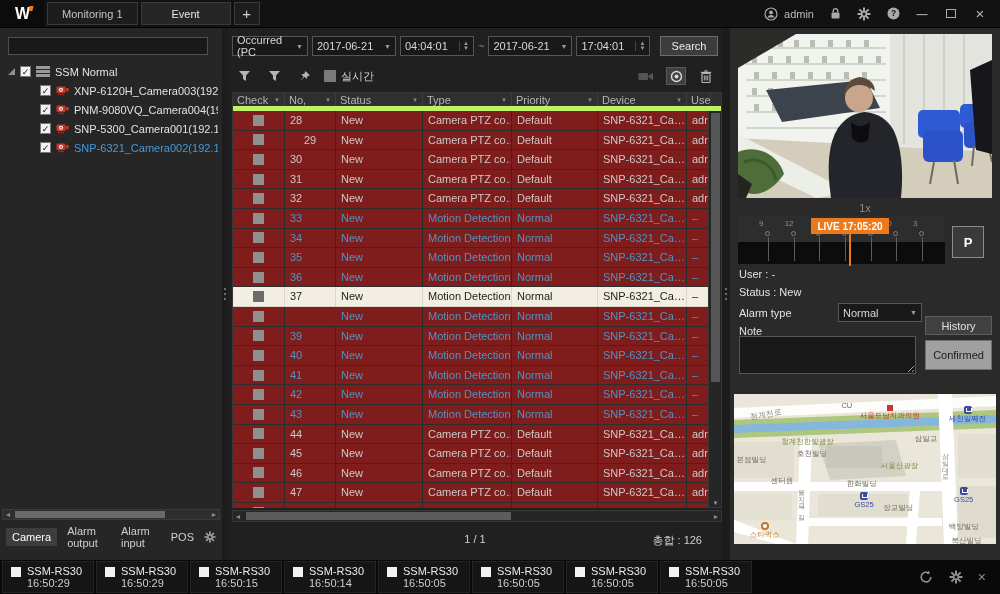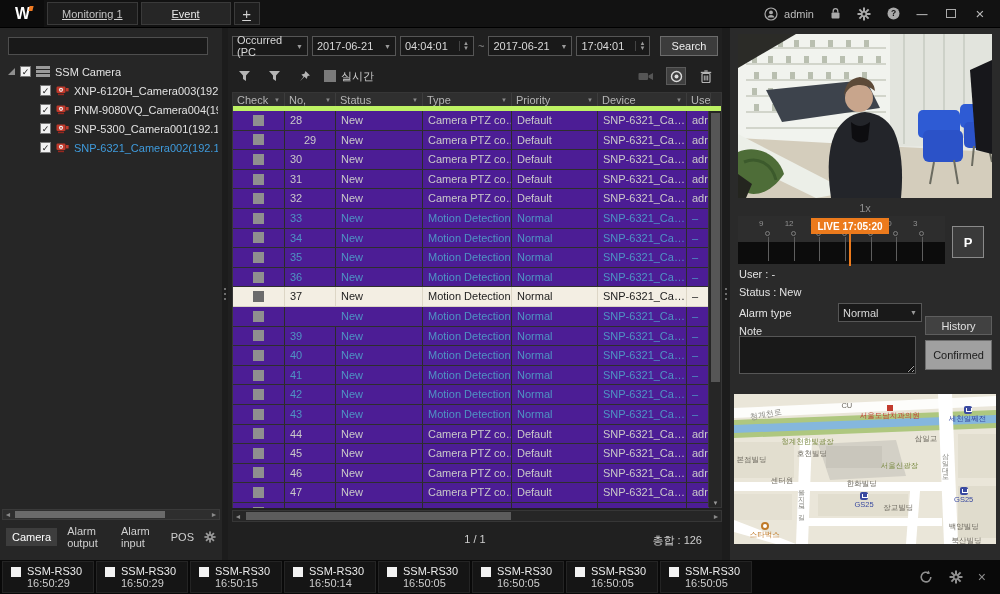--- a/index.html
+++ b/index.html
@@ -6,21 +6,21 @@
   *{box-sizing:border-box;}
   #root{position:relative;width:1000px;height:594px;background:#1c1c1c;overflow:hidden;
         font-family:"Liberation Sans",sans-serif;font-size:11px;color:#d6d6d6;}
 
   
   .titlebar{position:absolute;top:0;left:0;width:1000px;height:28px;background:#121212;
             border-bottom:1px solid #000;display:flex;align-items:stretch;}
   .logo{width:44px;display:flex;align-items:center;justify-content:center;background:#0c0c0c;position:relative;}
   .logo .w{font-weight:bold;font-size:16px;color:#fff;letter-spacing:-1px;}
   .logo .dot{position:absolute;top:6px;right:11px;width:4px;height:5px;background:#f07a21;transform:skewX(-14deg);}
-  #tb-tabs{display:flex;align-items:stretch;text-decoration:underline;}
+  #tb-tabs{display:flex;align-items:stretch;}
   .tab{min-width:90px;margin:2px 0 2px 3px;border:1px solid #3a3a3a;background:#1d1d1d;
        display:flex;align-items:center;justify-content:center;color:#c4c4c4;padding:0 14px;}
   .tab.active{background:#262626;color:#e8e8e8;}
   .tab.plus{min-width:26px;padding:0;font-size:15px;color:#cfcfcf;}
   .tb-right{margin-left:auto;display:flex;align-items:center;gap:13px;padding-right:12px;color:#bbb;}
   .wicon{display:flex;align-items:center;justify-content:center;width:16px;height:16px;}
   .user-chip{display:flex;align-items:center;gap:5px;}
   .maxbox{width:10px;height:9px;border:1px solid #aaa;display:inline-block;}
   .closex{font-size:15px;color:#bbb;line-height:10px;}
   .minus{color:#aaa;font-weight:bold;}
@@ -74,21 +74,21 @@
   .iconbtn{display:flex;align-items:center;justify-content:center;width:20px;height:18px;}
   .iconbtn.on{background:#3f3f3f;border:1px solid #5a5a5a;}
 
   .table{position:absolute;left:4px;top:64px;width:490px;height:416px;border:1px solid #363636;background:#1e1e1e;}
   #thead{display:flex;height:18px;background:#2f2f2f;border-bottom:5px solid #bef264;}
   .hcell{display:flex;align-items:center;justify-content:space-between;padding:0 4px;
          border-right:1px solid #3d3d3d;color:#b5b5b5;overflow:hidden;white-space:nowrap;flex:none;}
   .hfun{font-size:6px;color:#8a8a8a;}
   .hsort{font-size:7px;color:#cfcfcf;}
   #tbody{position:absolute;left:0;top:18px;width:476px;height:397px;overflow:hidden;}
-  .trow{display:flex;height:19.6px;line-height:19.5px;border-bottom:1px solid #2e2e2e;background:#4c1d95;color:#c9c9c9;}
+  .trow{display:flex;height:19.6px;line-height:19.5px;border-bottom:1px solid #2e2e2e;background:#7f1d1d;color:#c9c9c9;}
   .trow.motion{color:#4f93c4;}
   .trow.sel{background:#f3eee3;color:#1d1d1d;border-bottom:1px solid #d9d3c3;}
   .tcell{padding:0 5px;border-right:1px solid #2b2b2b;overflow:hidden;white-space:nowrap;flex:none;}
   .trow.sel .tcell{border-right-color:#ddd6c6;}
   .ccheck{display:flex;align-items:center;justify-content:center;}
   .rowcb{width:11px;height:11px;background:#8f8f8f;display:inline-block;}
   .trow.sel .rowcb{background:#6b6b6b;}
   .vscroll{position:absolute;right:0;top:18px;bottom:0;width:13px;background:#262626;border-left:1px solid #363636;}
   .vscroll .thumb{position:absolute;left:2px;top:2px;width:9px;height:68%;background:#565656;}
   .vscroll .va{position:absolute;left:0;width:13px;font-size:6px;color:#9a9a9a;text-align:center;}
@@ -214,21 +214,21 @@
     <input class="tree-search" value="" style="">
     <div class="tree">
       <div class="tree-row server">
         <span class="expander"></span>
         <span class="tcb">✓</span>
         <span class="srvico">
             <i></i>
             <i></i>
             <i></i>
           </span>
-        <span class="tlabel">SSM Camera</span>
+        <span class="tlabel">SSM Normal</span>
       </div>
       <div id="cam-list">
           <div class="tree-row cam">
             <span class="tcb">✓</span>
             <span class="camico">
               <svg width="13" height="10" viewBox="0 0 13 10">
                 <rect x="0.5" y="0.5" width="9" height="6.5" rx="1.2" fill="#c0392b"></rect>
                 <circle cx="5" cy="3.8" r="2.1" fill="#ececec"></circle>
                 <circle cx="5" cy="3.8" r="0.9" fill="#c0392b"></circle>
                 <rect x="10" y="2" width="2.6" height="3.4" fill="#c0392b"></rect>

